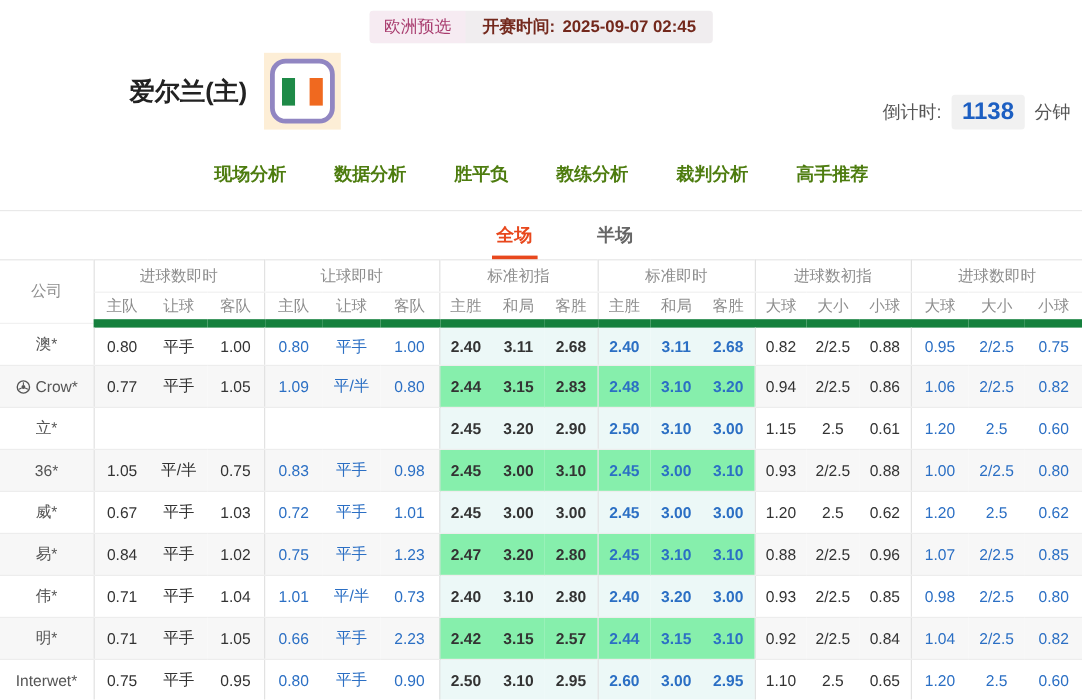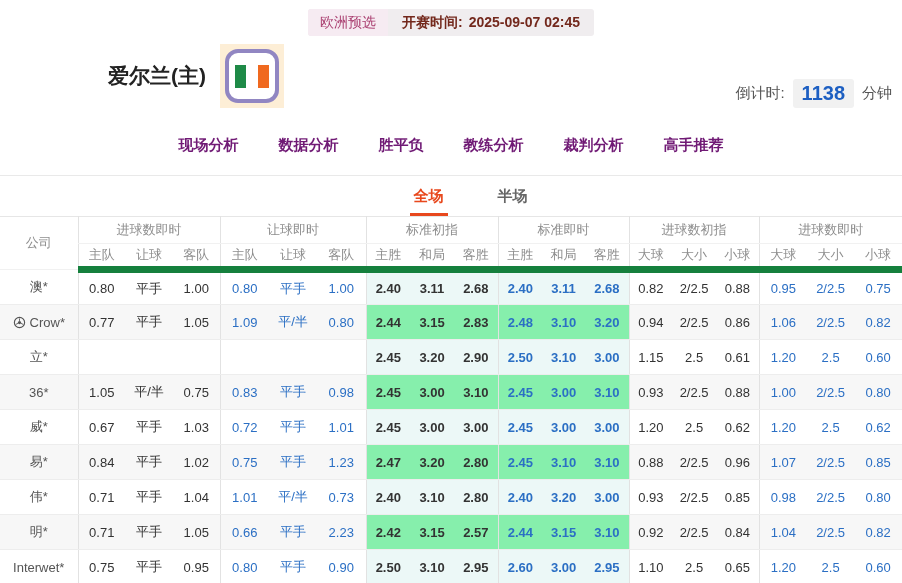--- a/index.html
+++ b/index.html
@@ -27,21 +27,21 @@
   .flag.horiz { flex-direction:column; }
   .flag.horiz i { width:100%; flex:1; }
   .ie-g { background:#1e8a47; } .ie-w { background:#fff; } .ie-o { background:#f0691f; }
   .hu-r { background:#d62838; } .hu-w { background:#fff; } .hu-g { background:#2f9e49; }
   .countdown { display:flex; align-items:center; gap:8px; font-size:15px; color:#555; }
   .countdown-value { background:#f1f1f1; border-radius:3px; padding:3px 9px;
     color:var(--countdown-blue,#1d5fc2); font-size:20px; font-weight:bold; }
   
   .nav-tabs { display:flex; justify-content:center; align-items:center; gap:40px;
     margin-top:12px; height:38px; }
-  .nav-tab { font-size:15px; font-weight:bold; color:#701a75; cursor:pointer; }
+  .nav-tab { font-size:15px; font-weight:bold; color:#4d7c0f; cursor:pointer; }
   .nav-tab.active { background:var(--accent,#e8481d); color:#fff; border-radius:17px;
     padding:8px 17px; }
   
   .scope-bar { border-top:1px solid #e9e9e9; margin-top:11px; display:flex;
     justify-content:center; gap:46px; }
   .scope-tab { padding:11px 4px 7px; font-size:15px; font-weight:bold; color:#666;
     border-bottom:3px solid transparent; cursor:pointer; }
   .scope-tab.active { color:var(--accent,#e8481d); border-bottom-color:var(--accent,#e8481d);margin-left:39px; }
   
   table { width:902px; border-collapse:collapse; table-layout:fixed;

